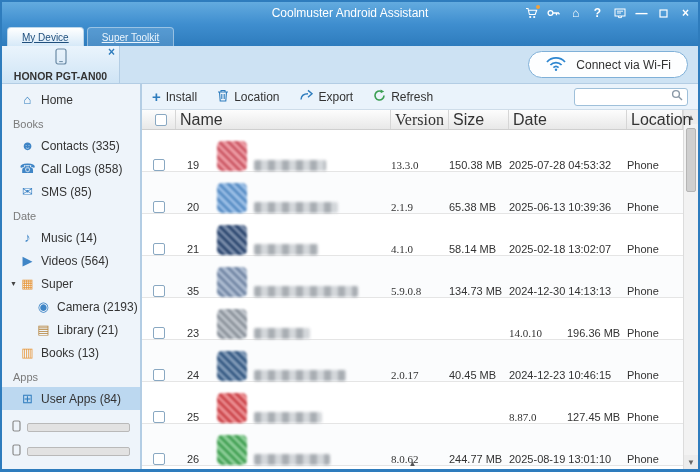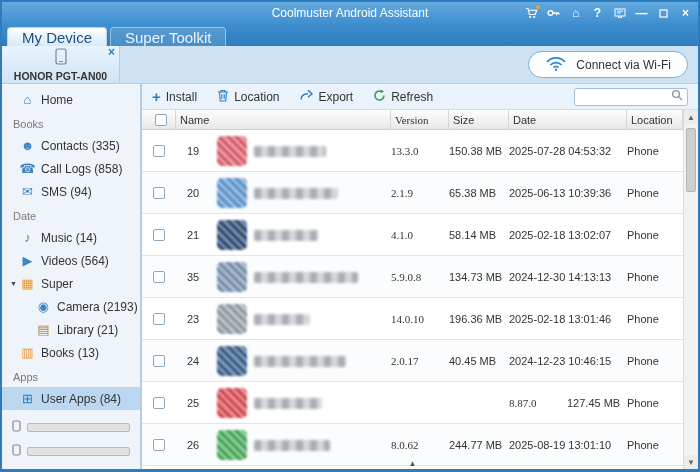--- a/index.html
+++ b/index.html
@@ -26,22 +26,22 @@
           border-radius:50%; background:#f2a13c; }
   .tb-ic.glyph{ font-weight:bold; }
 
   
   .tabbar{
     height:22px; background:linear-gradient(#3f8ecf,#2e7cbd);
     display:flex; align-items:flex-end; padding-left:5px; gap:3px;
   }
   .tab{
     height:19px; padding:0 14px; display:flex; align-items:center;
-    font-size:15px; color:#eaf4fc; border-radius:4px 4px 0 0;
-    background:rgba(255,255,255,0.14); border:1px solid rgba(255,255,255,0.4); border-bottom:none;
+    font-size:10px; color:#eaf4fc; border-radius:4px 4px 0 0;
+    background:rgba(255,255,255,0.14); border:1px solid rgba(255,255,255,0.4); border-bottom:none;text-decoration:underline;
   }
   .tab.active{
     background:linear-gradient(#ffffff,#d6e9f8); color:#1f4f7d; border-color:#bcd6ea;
   }
 
   
   .devicebar{
     height:38px; background:#cde2f3; border-bottom:1px solid #b3cde4;
     position:relative; display:flex;
   }
@@ -93,36 +93,36 @@
     border:1px solid #9fc0da; border-radius:3px; display:flex; align-items:center; padding:0 4px;
   }
   .searchbox input{ border:none; outline:none; flex:1; min-width:0; font-size:11px; font-family:"Liberation Sans",sans-serif; }
 
   .table-wrap{ flex:1; display:flex; min-height:0; }
   .table-main{ flex:1; display:flex; flex-direction:column; min-width:0; position:relative; }
 
   .thead{
     height:20px; display:flex; align-items:center;
     background:linear-gradient(#fdfdfd,#e8e8e8); border-bottom:1px solid #cfcfcf;
-    font-size:11px; color:#333;
+    font-size:16px; color:#333;
   }
   .thead .hcell{ height:100%; display:flex; align-items:center; border-right:1px solid #d6d6d6; padding-left:4px; }
   .c-check{ width:34px; flex:none; justify-content:center; display:flex; align-items:center; }
   .c-num{ width:34px; flex:none; text-align:center; }
   .c-icon{ width:44px; flex:none; display:flex; justify-content:center; }
   .c-name{ flex:1; min-width:0; }
   .c-ver{ width:58px; flex:none;font-family:Liberation Serif, serif; }
   .c-size{ width:60px; flex:none; }
   .c-date{ width:118px; flex:none; }
   .c-loc{ width:56px; flex:none; }
   .h-name{ flex:1; min-width:0; padding-left:14px; }
 
   .tbody{ flex:1; overflow:hidden; position:relative; }
   .row{
-    height:42px; display:flex; align-items:center; border-bottom:1px solid #e5e5e5;
+    height:42px; display:flex; align-items:flex-end; border-bottom:1px solid #e5e5e5;
     font-size:11px; color:#333;
   }
   .row:nth-child(even){ background:#fbfcfd; }
   .checkbox{ width:12px; height:12px; border:1px solid #89a8c2; border-radius:2px; background:#fff; display:inline-block; }
   .app-icon{
     width:30px; height:30px; border-radius:5px; filter:blur(1.3px);
     background-image:repeating-linear-gradient(45deg, rgba(255,255,255,0.38) 0 3px, rgba(0,0,0,0.10) 3px 6px);
   }
   .blur-bar{
     height:11px; border-radius:2px; display:inline-block; vertical-align:middle;
@@ -237,21 +237,21 @@
 
           <div class="side-row item">
             <span class="expander"></span>
             <span class="side-icon" style="color: rgb(63, 133, 198);">☎</span>
             <span class="side-label">Call Logs (858)</span>
           </div>
 
           <div class="side-row item">
             <span class="expander"></span>
             <span class="side-icon" style="color: rgb(63, 133, 198);">✉</span>
-            <span class="side-label">SMS (94)</span>
+            <span class="side-label">SMS (85)</span>
           </div>
 
           <div class="side-row section">
 
             <span class="side-label">Date</span>
           </div>
 
           <div class="side-row item">
             <span class="expander"></span>
             <span class="side-icon" style="color: rgb(63, 133, 198);">♪</span>
@@ -443,21 +443,20 @@
                 <span class="c-check">
                   <span class="checkbox"></span>
                 </span>
                 <span class="c-num">23</span>
                 <span class="c-icon">
                   <span class="app-icon" style="background-color: rgb(154, 162, 172);"></span>
                 </span>
                 <span class="c-name"><span class="blur-bar" style="width: 56px;"></span></span>
                 <span class="c-ver">14.0.10</span>
                 <span class="c-size">196.36 MB</span>
-                <span class="c-date">2025-02-18 13:01:46</span>
                 <span class="c-loc">Phone</span>
               </div>
 
               <div class="row">
                 <span class="c-check">
                   <span class="checkbox"></span>
                 </span>
                 <span class="c-num">24</span>
                 <span class="c-icon">
                   <span class="app-icon" style="background-color: rgb(55, 96, 142);"></span>

